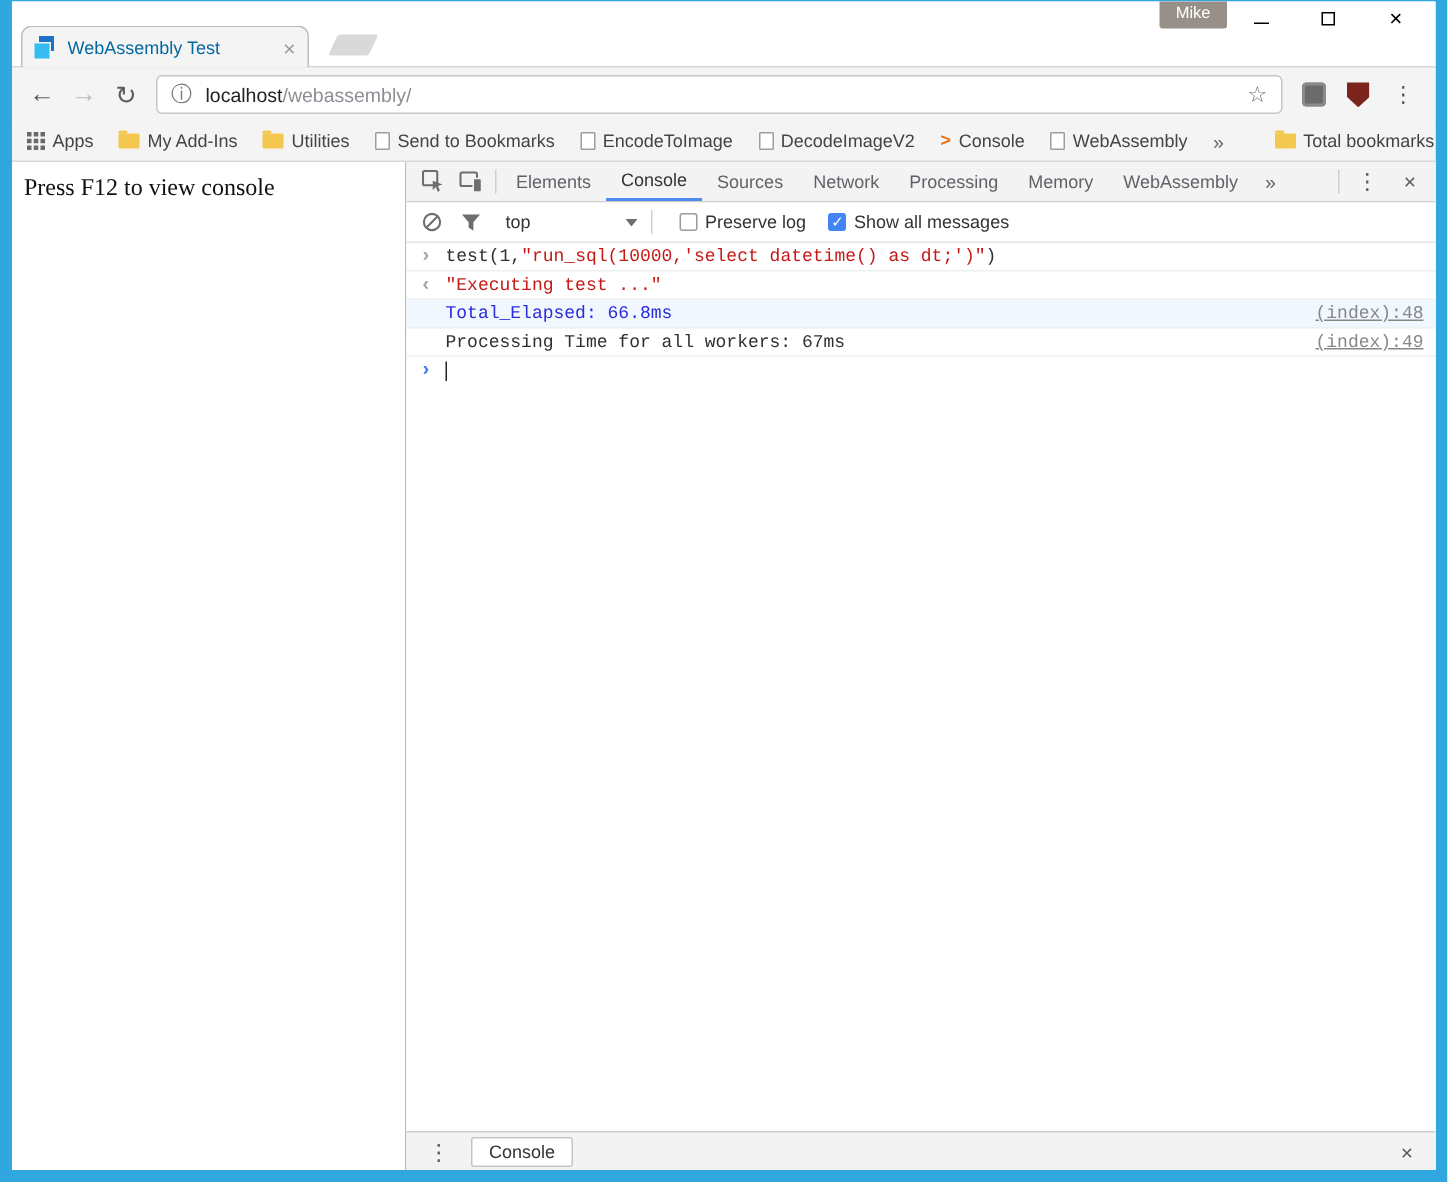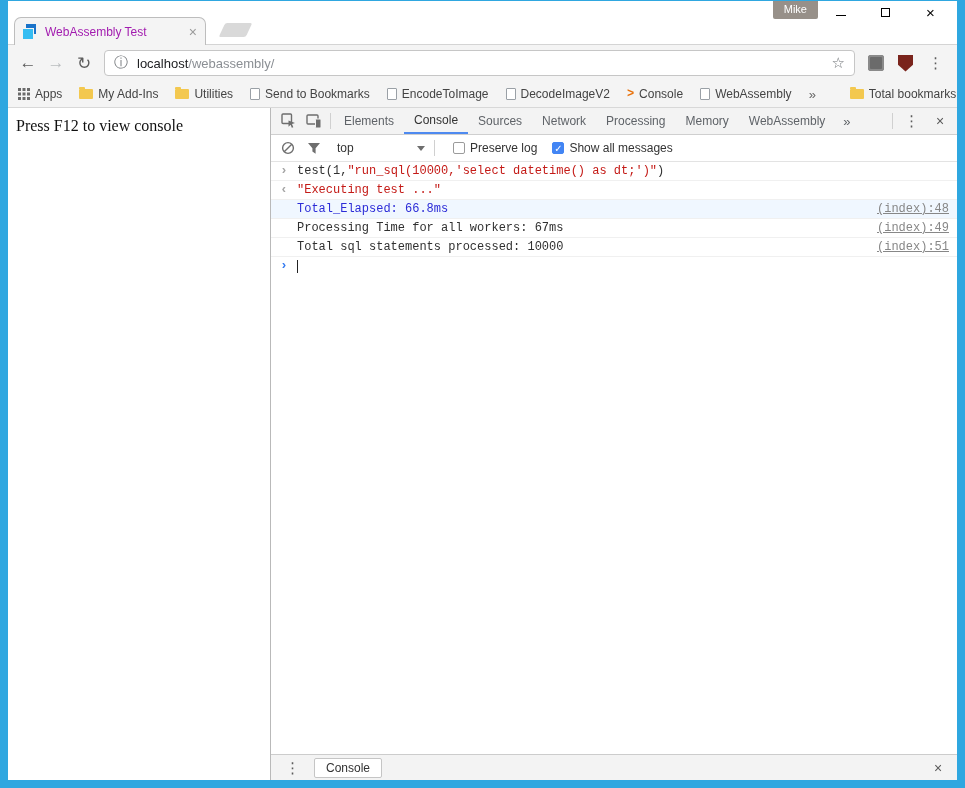--- a/index.html
+++ b/index.html
@@ -15,21 +15,21 @@
   .win-btn { width:45px; display:flex; align-items:center; justify-content:center; color:#000; }
   .min-glyph { width:10px; height:1px; background:#000; display:block; margin-top:6px; }
   .max-glyph { width:9px; height:9px; border:1px solid #000; display:block; }
   .close-glyph { font-size:15px; line-height:15px; }
   .tab { position:absolute; left:6px; bottom:-1px; width:192px; height:28px; background:#f4f4f4;
     border:1px solid #bdbdbd; border-bottom:none; border-radius:7px 7px 0 0; display:flex;
     align-items:center; padding:0 8px; z-index:2; }
   .favicon { position:relative; width:16px; height:16px; flex:none; margin-right:6px; }
   .fav-b { position:absolute; left:3px; top:0; width:10px; height:10px; background:#1a73c9; }
   .fav-c { position:absolute; left:0; top:5px; width:10px; height:10px; background:#35bdf2; box-shadow:0 0 0 1px #f4f4f4; }
-  .tab-title { flex:1; font-size:12px; color:#a21caf; white-space:nowrap; overflow:hidden; text-overflow:ellipsis; }
+  .tab-title { flex:1; font-size:12px; color:#0369a1; white-space:nowrap; overflow:hidden; text-overflow:ellipsis; }
   .tab-close { color:#9a9a9a; font-size:14px; margin-left:6px; }
   .newtab { position:absolute; left:214px; bottom:7px; width:27px; height:14px; background:#d9d9d9;
     transform:skewX(-25deg); border-radius:2px; }
 
   
   .toolbar { height:36px; background:#f4f4f4; display:flex; align-items:center; padding:0 6px; flex:none; }
   .nav-icon { width:28px; text-align:center; font-size:17px; color:#5c5c5c; }
   .nav-icon.disabled { color:#b9bcbe; }
   .omnibox { flex:1; height:26px; background:#fff; border:1px solid #c6c6c6; border-radius:4px;
     display:flex; align-items:center; padding:0 9px; margin:0 6px; }
@@ -276,24 +276,20 @@
             <span class="ctext str">"Executing test ..."</span>
           </div>
           <div class="crow logrow blue-row">
             <span class="ctext blue-text">Total_Elapsed: 66.8ms</span>
             <a class="srclink">(index):48</a>
           </div>
           <div class="crow logrow">
             <span class="ctext">Processing Time for all workers: 67ms</span>
             <a class="srclink">(index):49</a>
           </div>
-          <div class="crow logrow">
-            <span class="ctext">Total sql statements processed: 10000</span>
-            <a class="srclink">(index):51</a>
-          </div>
           <div class="crow promptrow">
             <span class="cicon blue-ic">›</span>
             <span class="cursor"></span>
           </div>
         </div>
 
         <div class="drawer">
           <span class="menu-dots">⋮</span>
           <span class="drawer-tab">Console</span>
           <span class="spacer"></span>

